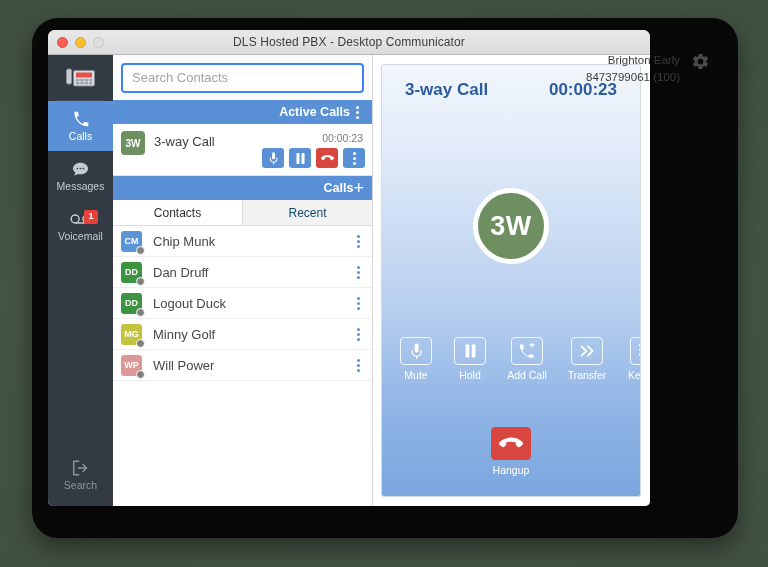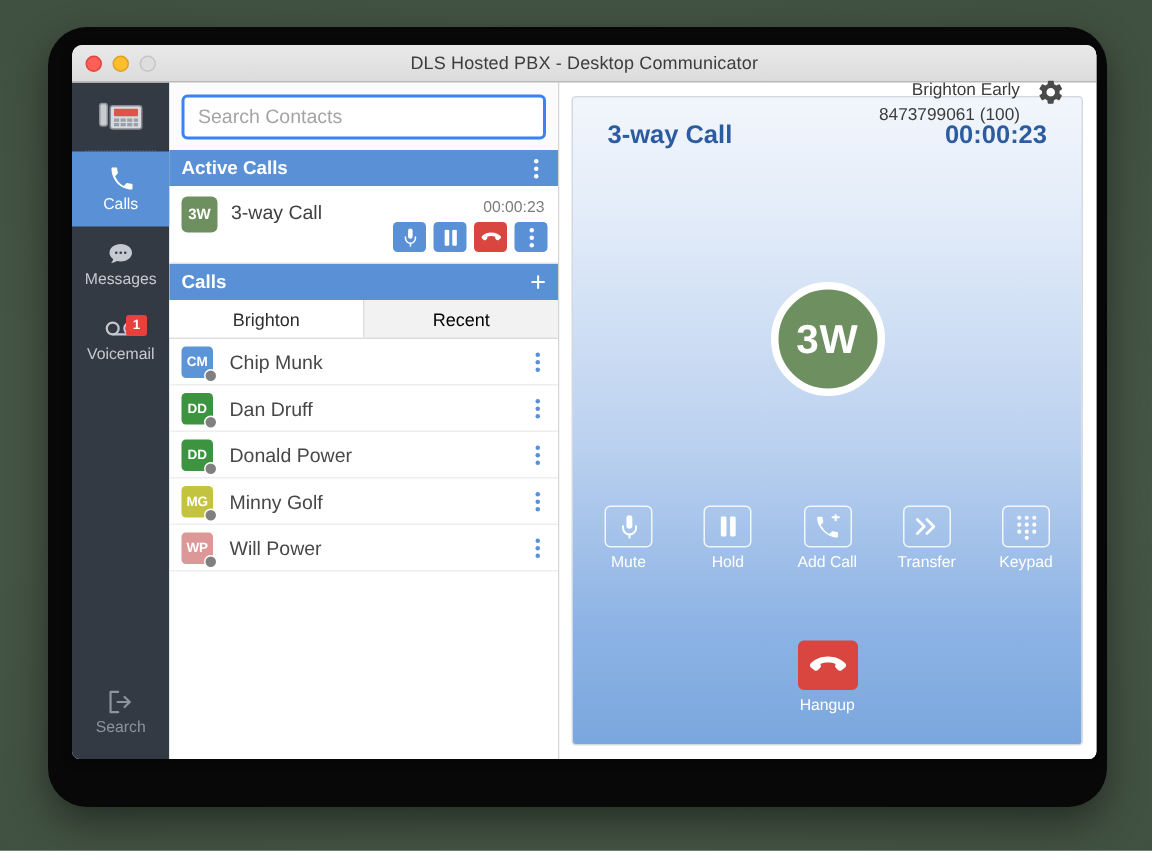--- a/index.html
+++ b/index.html
@@ -22,21 +22,21 @@
     width: 706px; height: 520px;
     background: #080808;
     border-radius: 26px;
     box-shadow: 0 10px 26px rgba(0,0,0,0.45);
   }
 
   
   #window {
     position: absolute;
     left: 48px; top: 30px;
-    width: 683px; height: 476px;
+    width: 602px; height: 476px;
     background: #ffffff;
     border-radius: 7px 7px 5px 5px;
     overflow: hidden;
     box-shadow: 0 2px 6px rgba(0,0,0,0.5);
     display: flex;
     flex-direction: column;
   }
 
   
   #titlebar {
@@ -141,21 +141,21 @@
 
   
   .section-head {
     height: 24px; flex: 0 0 24px;
     background: #5a90d6;
     color: #ffffff;
     display: flex; align-items: center;
     padding: 0 8px;
     font-size: 12.5px; font-weight: bold;
   }
-  .section-head .ttl { flex: 1; }
+  .section-head .ttl { flex: 1; text-align: right; }
   .kebab-w {
     width: 14px; display: flex; flex-direction: column;
     align-items: center; gap: 2px;
   }
   .kebab-w i { width: 3px; height: 3px; border-radius: 50%; background: #fff; display: block; }
   .plus-btn { font-size: 18px; line-height: 14px; font-weight: 400; color: #fff; }
 
   
   #active-call-row {
     flex: 0 0 52px;
@@ -194,21 +194,21 @@
   
   #tabs {
     flex: 0 0 26px;
     display: flex;
     background: #f2f2f2;
     border-bottom: 1px solid #dcdcdc;
   }
   .tab {
     flex: 1;
     display: flex; align-items: center; justify-content: center;
-    font-size: 12px; color: #000000;
+    font-size: 12px; color: #0c4a6e;
     border-right: 1px solid #dcdcdc;
   }
   .tab:last-child { border-right: none; }
   .tab.active { background: #ffffff; color: #2f2f2f; }
 
   
   #contact-list { flex: 1; overflow: hidden; background: #fff; }
   .contact-row {
     height: 31px;
     display: flex; align-items: center;
@@ -435,21 +435,21 @@
         </span>
       </div>
 
       <div class="section-head">
         <span class="ttl">Calls</span>
         <span class="plus-btn">+</span>
       </div>
 
       <div id="tabs">
           <div class="tab active">
-            <span>Brighton</span>
+            <span>Contacts</span>
           </div>
           <div class="tab">
             <span>Recent</span>
           </div>
         </div>
 
       <div id="contact-list">
           <div class="contact-row">
             <span class="c-avatar" style="background:#5b95d8">CM<span class="presence" style="background:#808080"></span></span>
             <span class="c-name">Chip Munk</span>
@@ -463,21 +463,21 @@
             <span class="c-avatar" style="background:#3d9440">DD<span class="presence" style="background:#808080"></span></span>
             <span class="c-name">Dan Druff</span>
             <span class="kebab-g">
               <i></i>
               <i></i>
               <i></i>
             </span>
           </div>
           <div class="contact-row">
             <span class="c-avatar" style="background:#3d9440">DD<span class="presence" style="background:#808080"></span></span>
-            <span class="c-name">Donald Power</span>
+            <span class="c-name">Logout Duck</span>
             <span class="kebab-g">
               <i></i>
               <i></i>
               <i></i>
             </span>
           </div>
           <div class="contact-row">
             <span class="c-avatar" style="background:#c3c33f">MG<span class="presence" style="background:#808080"></span></span>
             <span class="c-name">Minny Golf</span>
             <span class="kebab-g">

